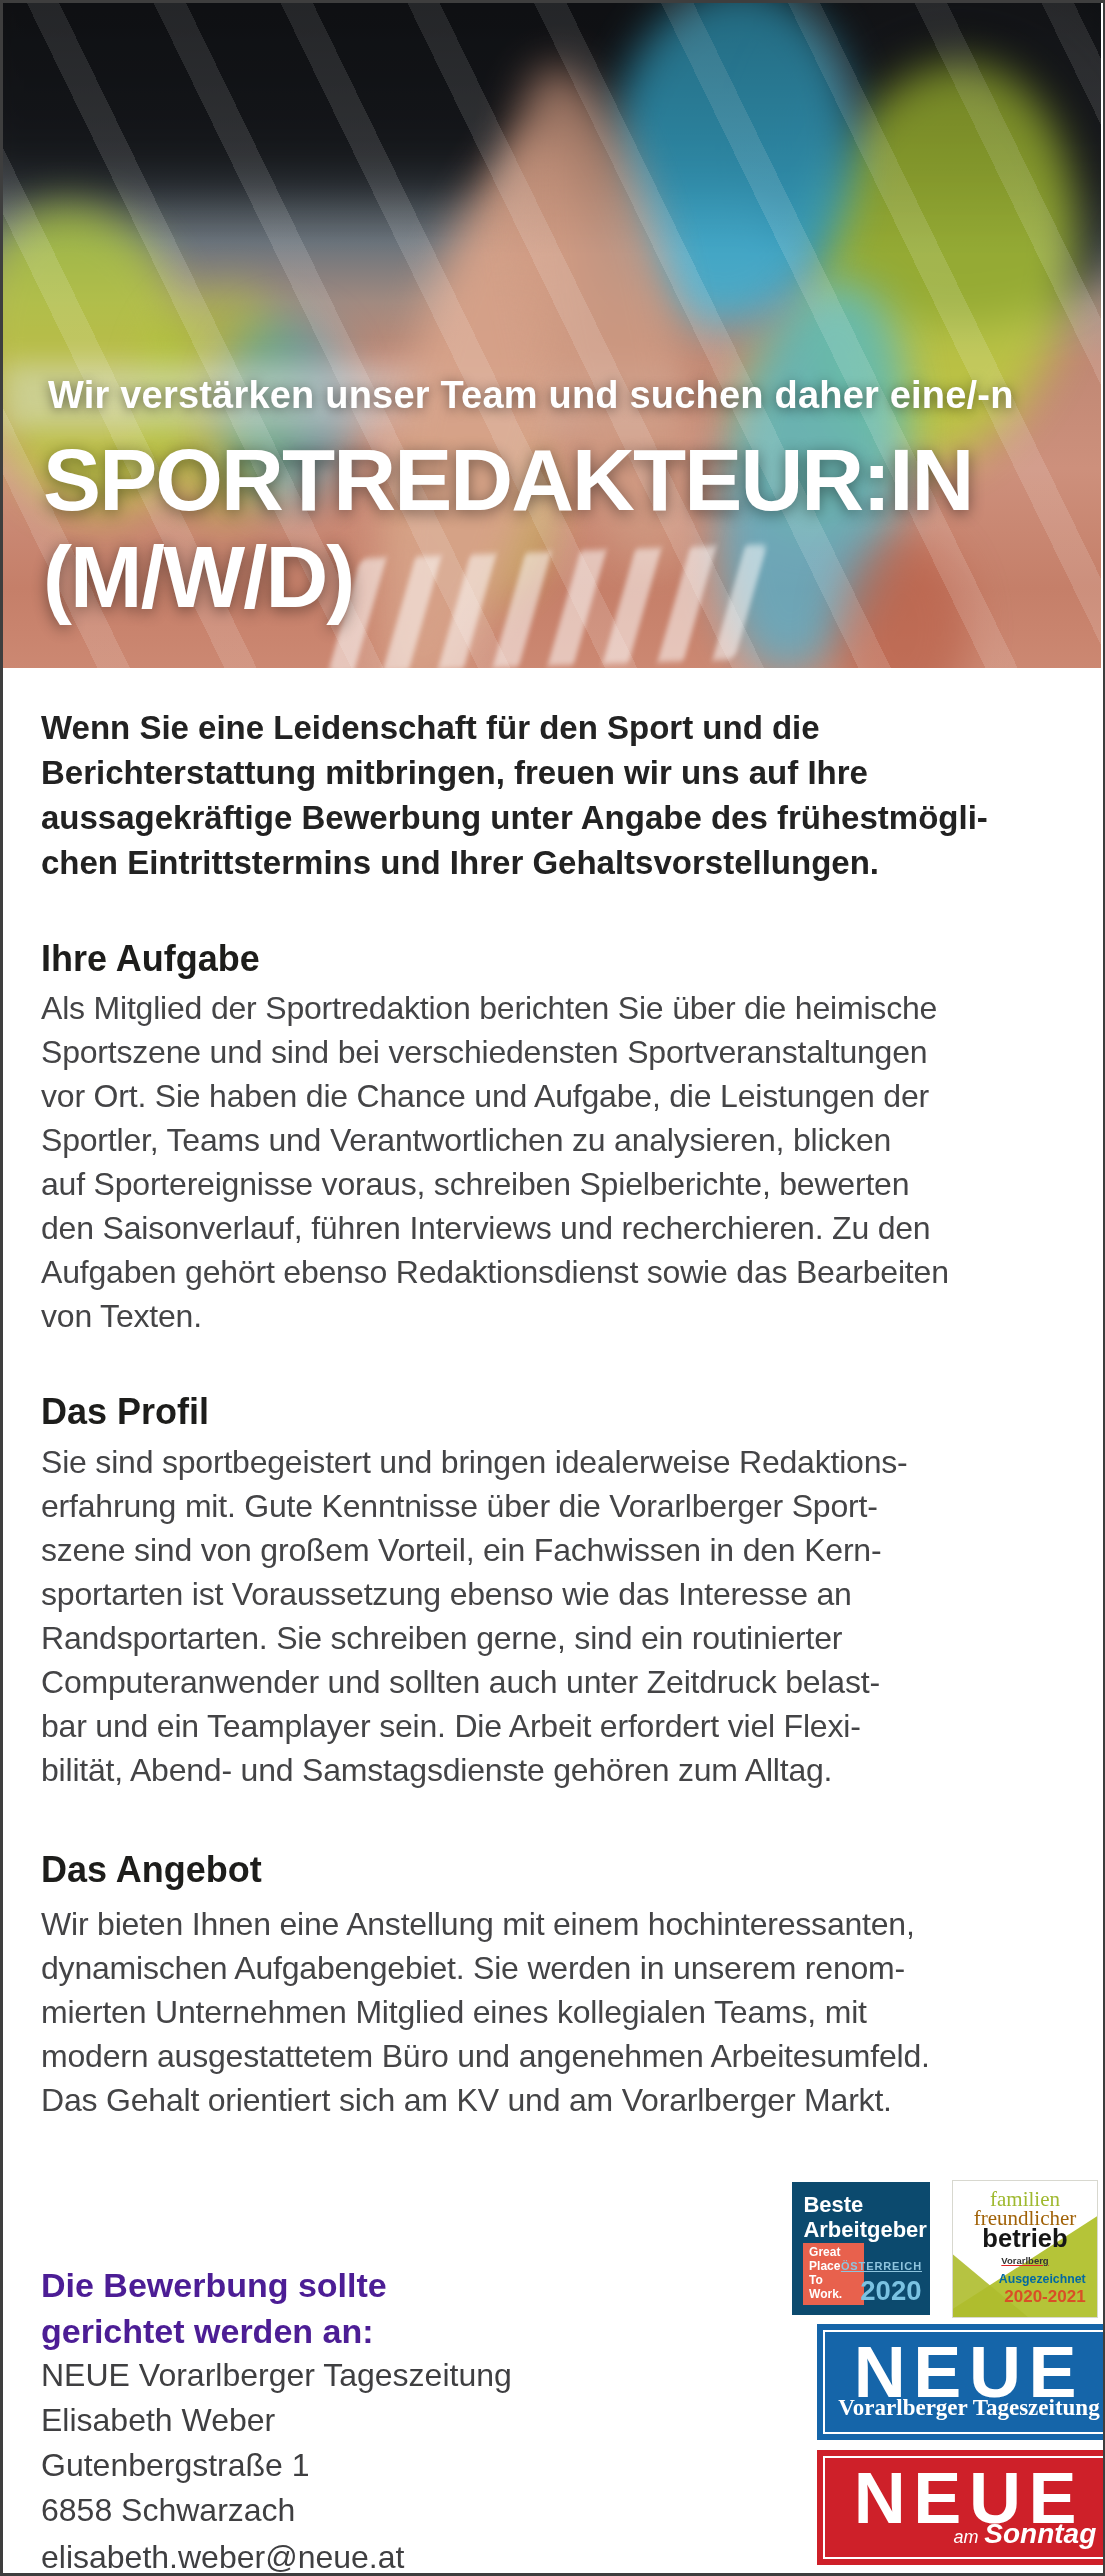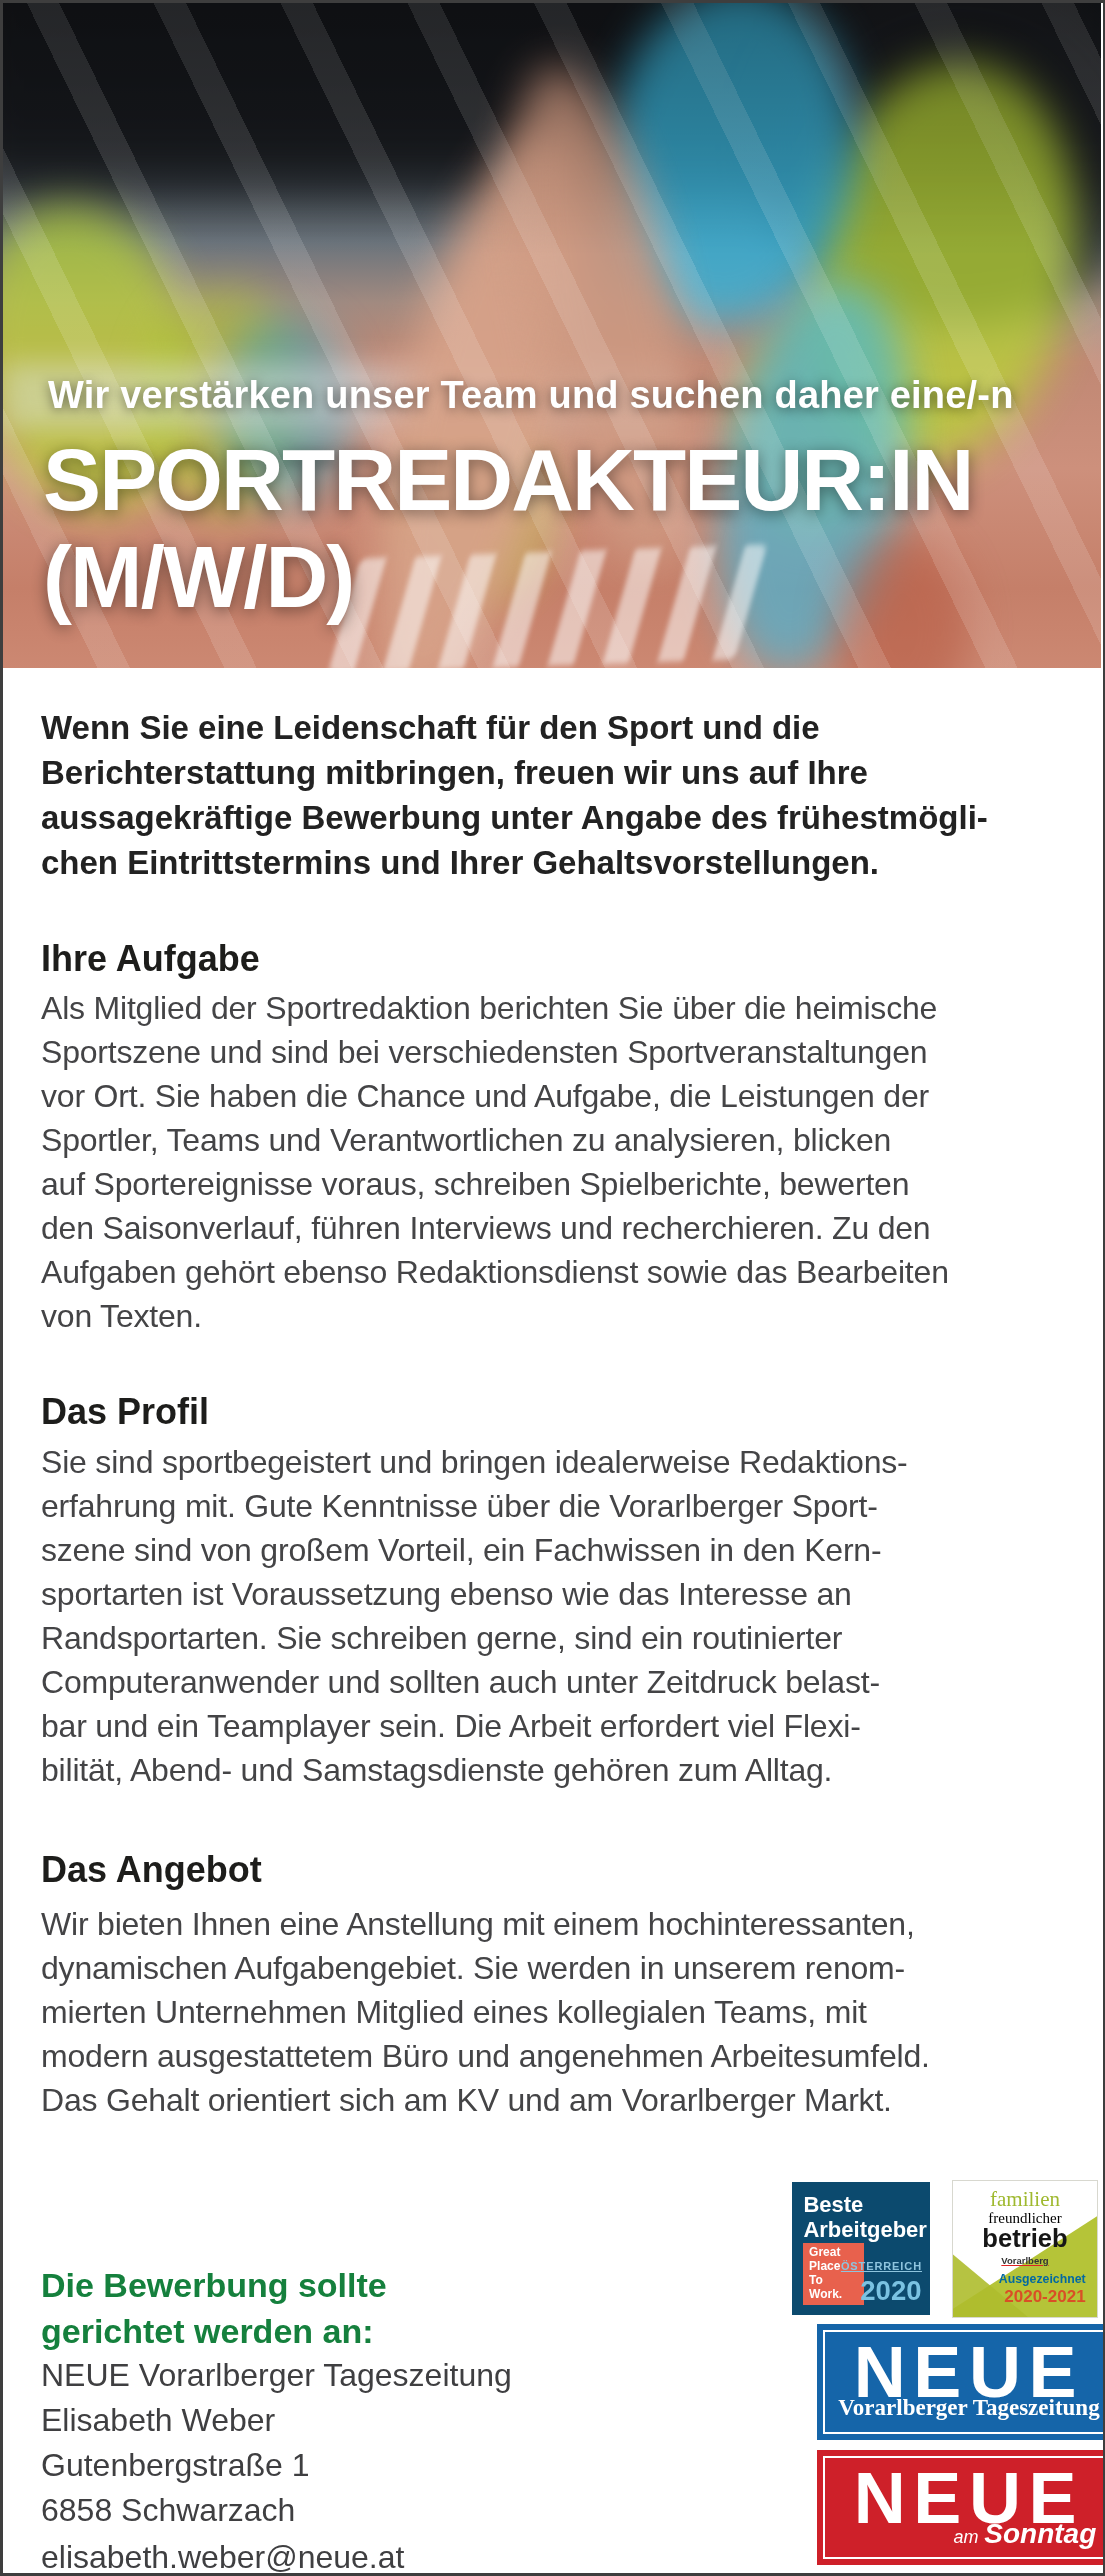--- a/index.html
+++ b/index.html
@@ -62,21 +62,21 @@
   .copy { position:absolute; left:38px; color:#444446; }
   .intro    { top:702px;  font-size:33px; line-height:45px; font-weight:700; color:#222222; }
   .h-sec    { position:absolute; left:38px; font-size:36px; font-weight:700; color:#1d1d1b; }
   .h-auf    { top:935px; }
   .body-auf { top:983px; font-size:32px; line-height:44px; font-weight:300; letter-spacing:-0.2px; }
   .h-pro    { top:1388px; }
   .body-pro { top:1437px; font-size:32px; line-height:44px; font-weight:300; letter-spacing:-0.2px; }
   .h-ang    { top:1846px; }
   .body-ang { top:1899px; font-size:32px; line-height:44px; font-weight:300; letter-spacing:-0.2px; }
 
-  .contact-h { position:absolute; left:38px; top:2259px; font-size:34px; line-height:46px; font-weight:700; color:#15803d; white-space:pre; }
+  .contact-h { position:absolute; left:38px; top:2259px; font-size:34px; line-height:46px; font-weight:700; color:#4c1d95; white-space:pre; }
   .contact-a { position:absolute; left:38px; top:2350px; font-size:32px; line-height:45px; font-weight:300; color:#3f3f41; white-space:pre; }
   .contact-email { position:absolute; left:38px; top:2532px; font-size:32px; line-height:45px; font-weight:300; color:#3f3f41; white-space:pre; }
 
   
   .badge-gptw {
     position:absolute; left:789px; top:2179px; width:138px; height:133px;
     background:#0c4a6e; color:#fff;
   }
   .gptw-title { position:absolute; left:11.4px; top:9.5px; font-size:22px; line-height:25.6px; font-weight:700; white-space:pre; }
   .gptw-box { position:absolute; left:11.4px; bottom:10.4px; width:61px; height:62px; background:#e8614d; padding:3.8px 0 0 5.7px; }
@@ -84,21 +84,21 @@
   .gptw-country { position:absolute; right:8px; bottom:43px; font-size:11px; font-weight:700; letter-spacing:0.9px; color:#8ec4de;text-decoration:underline; }
   .gptw-year { position:absolute; right:8.5px; bottom:7.6px; font-size:27.5px; font-weight:700; color:#7ac2e2; }
 
   .badge-family {
     position:absolute; left:949px; top:2177px; width:146px; height:138px;
     background:#ffffff; border:0.9px solid #d8d8cf; overflow:hidden;padding-left:20px;
   }
   .fam-green  { position:absolute; inset:0; background:#b5c438; clip-path:polygon(0 94%, 100% 26%, 100% 100%, 0 100%); }
   .fam-green2 { position:absolute; inset:0; background:#aebc2e; clip-path:polygon(0 54%, 52% 100%, 0 100%); opacity:.9; }
   .fam-w1 { position:absolute; left:0; right:0; top:7.6px;  text-align:center; font-family:"Liberation Serif", serif; font-size:21px; line-height:21px; color:#9fb92f; }
-  .fam-w2 { position:absolute; left:0; right:0; top:26.5px; text-align:center; font-family:"Liberation Serif", serif; font-size:15px; line-height:21px; color:#000000; }
+  .fam-w2 { position:absolute; left:0; right:0; top:26.5px; text-align:center; font-family:"Liberation Serif", serif; font-size:21px; line-height:21px; color:#a16207; }
   .fam-w3 { position:absolute; left:0; right:0; top:44px; text-align:center; font-size:25.6px; line-height:26.5px; font-weight:700; color:#161616; }
   .fam-org { position:absolute; left:0; right:0; top:74px; text-align:center; font-size:9.5px; font-weight:700; color:#333;
              text-decoration:underline; -webkit-text-decoration-color:#d22; text-decoration-color:#d22; }
   .fam-award1 { position:absolute; right:11.4px; bottom:31px; font-size:12.3px; font-weight:700; color:#0369a1; }
   .fam-award2 { position:absolute; right:11.4px; bottom:10.4px; font-size:17px; font-weight:700; color:#d94f26; }
 
   .neue-logo { position:absolute; left:791px; width:304px;margin-left:23px; }
   .neue-daily  { top:2321px; height:116px; background:#1565a9; }
   .neue-sunday { top:2447px; height:115px; background:#ce2029; }
   .neue-frame { position:absolute; inset:5.7px; border:2.8px solid #ffffff; }

